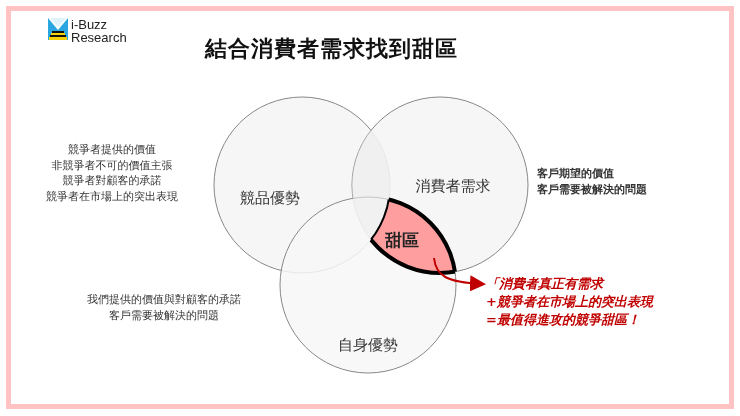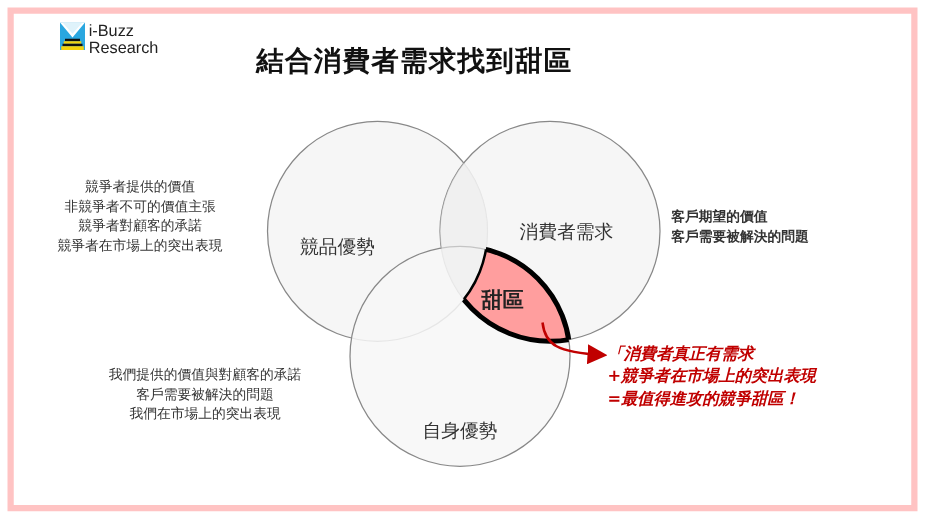--- a/index.html
+++ b/index.html
@@ -128,20 +128,19 @@
 </div>
 
 <div class="desc" style="left:537px; top:166px;font-weight:bold;">
   <span class="line">客戶期望的價值</span>
   <span class="line">客戶需要被解決的問題</span>
 </div>
 
 <div class="desc right-align" style="left:60px; width:208px; top:292px;">
   <span class="line">我們提供的價值與對顧客的承諾</span>
   <span class="line">客戶需要被解決的問題</span>
-  <span class="line">我們在市場上的突出表現</span>
 </div>
 
 <div class="callout">
   <span class="line">「消費者真正有需求</span>
   <span class="line">+競爭者在市場上的突出表現</span>
   <span class="line">=最值得進攻的競爭甜區！</span>
 </div>
 
 </body></html>

